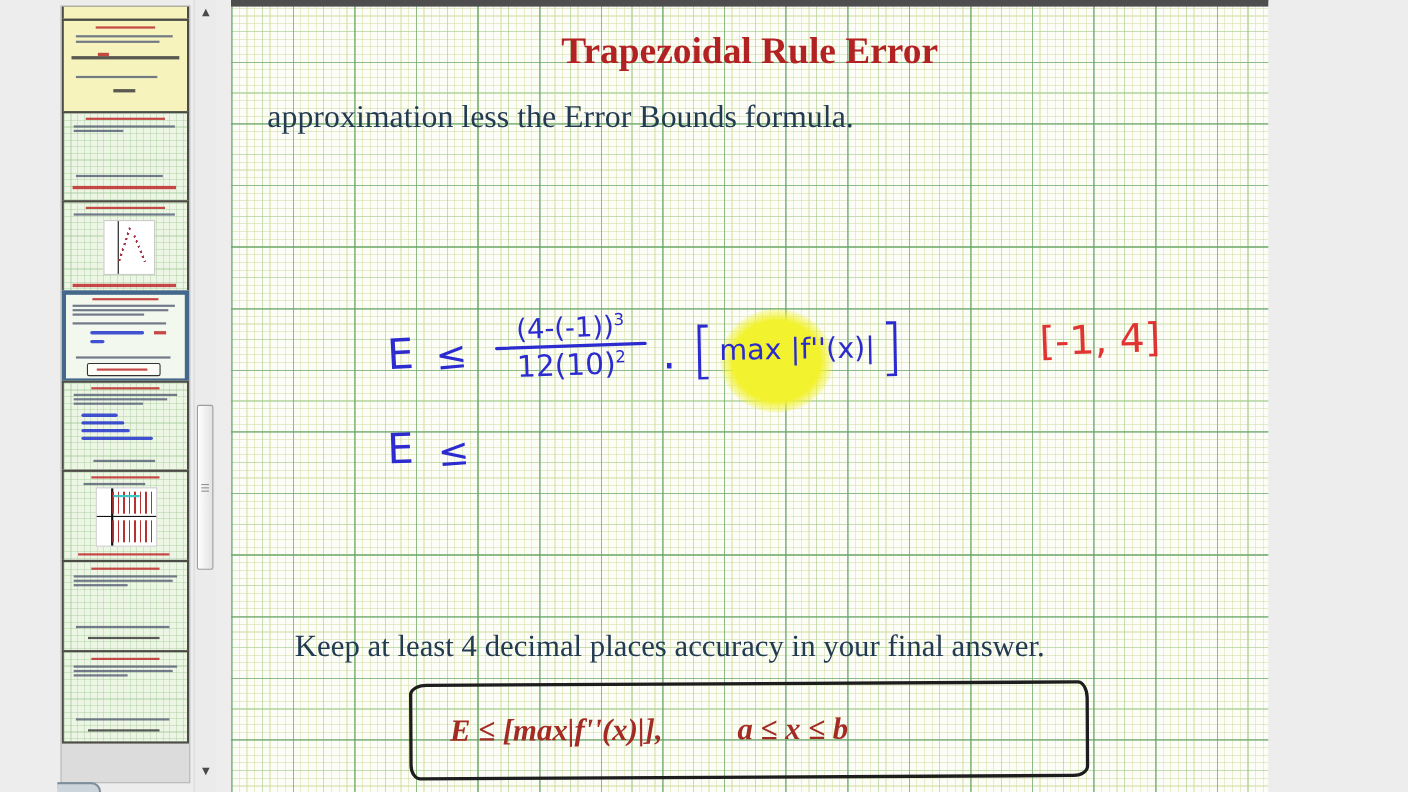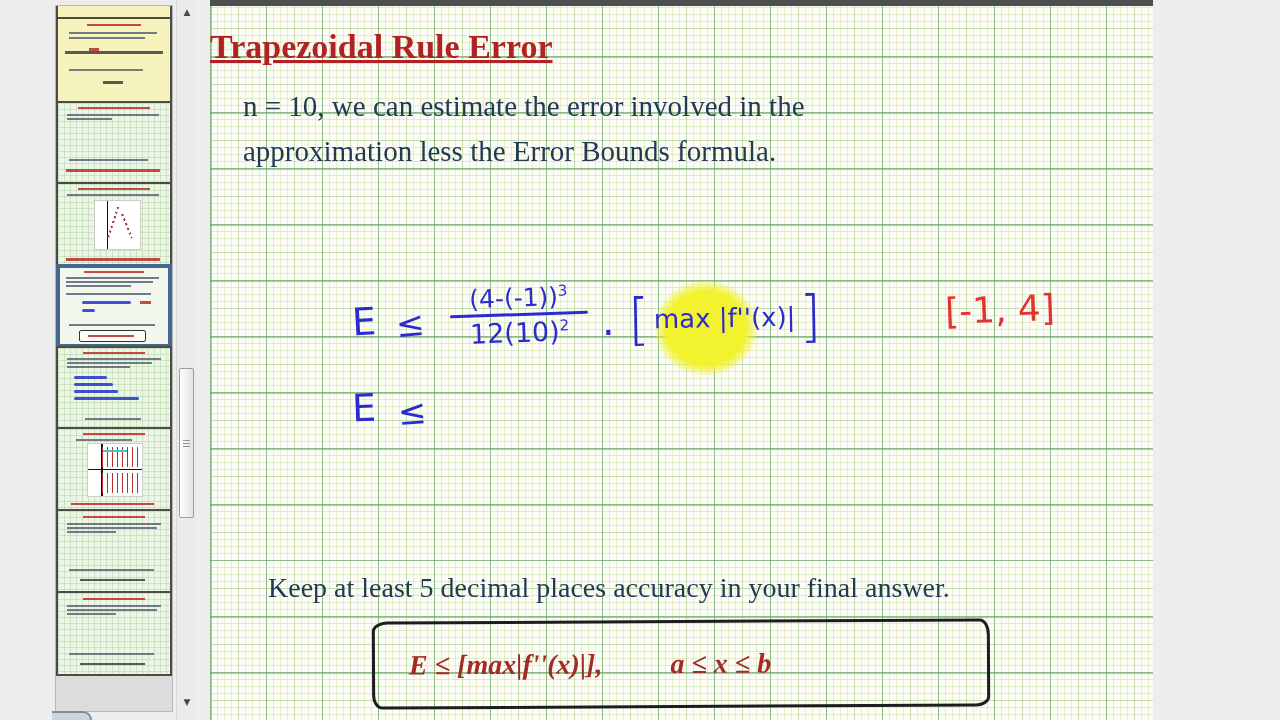--- a/index.html
+++ b/index.html
@@ -51,22 +51,22 @@
             background-color:#fcfdf6;
             background-image:
               repeating-linear-gradient(to right, rgba(95,160,100,.55) 0 1.5px, transparent 1.5px 56px),
               repeating-linear-gradient(to bottom, rgba(95,160,100,.55) 0 1.5px, transparent 1.5px 56px),
               repeating-linear-gradient(to right, rgba(140,195,135,.35) 0 1px, transparent 1px 28px),
               repeating-linear-gradient(to bottom, rgba(140,195,135,.35) 0 1px, transparent 1px 28px),
               repeating-linear-gradient(to right, rgba(205,218,150,.45) 0 1px, transparent 1px 7px),
               repeating-linear-gradient(to bottom, rgba(200,214,150,.45) 0 1px, transparent 1px 7px); }
   .canvas-topbar { position:absolute; left:0; top:0; width:100%; height:6px; background:#4e4e4e; }
 
-  .slide-title { position:absolute; top:28px; left:0; width:100%; 
-                 font-size:34px; font-weight:bold; color:#b32222;text-decoration:underline; }
+  .slide-title { position:absolute; top:28px; left:0; width:100%; text-align:center;
+                 font-size:34px; font-weight:bold; color:#b32222; }
 
   .para { position:absolute; left:33px; top:84px; width:880px; font-size:29px;
           color:#223a52; }
   .para .pline { height:45px; line-height:45px; white-space:nowrap; }
   .int-sym { font-size:44px; vertical-align:-8px; font-family:"DejaVu Serif",serif; }
   .int-lims { display:inline-flex; flex-direction:column; font-size:16px; line-height:13px;
               vertical-align:-12px; margin:0 5px 0 -3px; }
 
   .prompt-line { position:absolute; left:33px; top:256px; font-size:29px; color:#223a52; white-space:nowrap; }
   .blank { display:inline-block; width:118px; border-bottom:3px solid #223a52; margin-left:10px; }
@@ -219,23 +219,20 @@
 
 <div class="corner-tab"></div>
 
 <div class="canvas">
   <div class="canvas-topbar"></div>
 
   <div class="slide-title">Trapezoidal Rule Error</div>
 
   <div class="para">
     <div class="pline">
-      <span>n = 10, we can estimate the error involved in the</span>
-    </div>
-    <div class="pline">
       <span>approximation less the Error Bounds formula.</span>
     </div>
   </div>
 
 
   <div class="highlight"></div>
   <span class="hw hw-e1">E</span>
   <span class="hw hw-leq1">≤</span>
   <span class="hw hw-frac">
     <span class="num"><span>(4-(-1))</span><sup>3</sup></span>
@@ -245,21 +242,21 @@
   <span class="hw hw-dot">·</span>
   <span class="hw hw-brkgrp">
     <span class="brk">[</span>
     <span>max |f''(x)|</span>
     <span class="brk">]</span>
   </span>
   <span class="hw hw-interval">[-1, 4]</span>
   <span class="hw hw-e2">E</span>
   <span class="hw hw-leq2">≤</span>
 
-  <div class="note-line">Keep at least 5 decimal places accuracy in your final answer.</div>
+  <div class="note-line">Keep at least 4 decimal places accuracy in your final answer.</div>
 
   <div class="sketch-box">
     <div class="box-formula">
       <span>E</span>
       <span>≤</span>
       <span>[max|f''(x)|],</span>
     </div>
     <div class="box-range">a ≤ x ≤ b</div>
   </div>
 </div>

